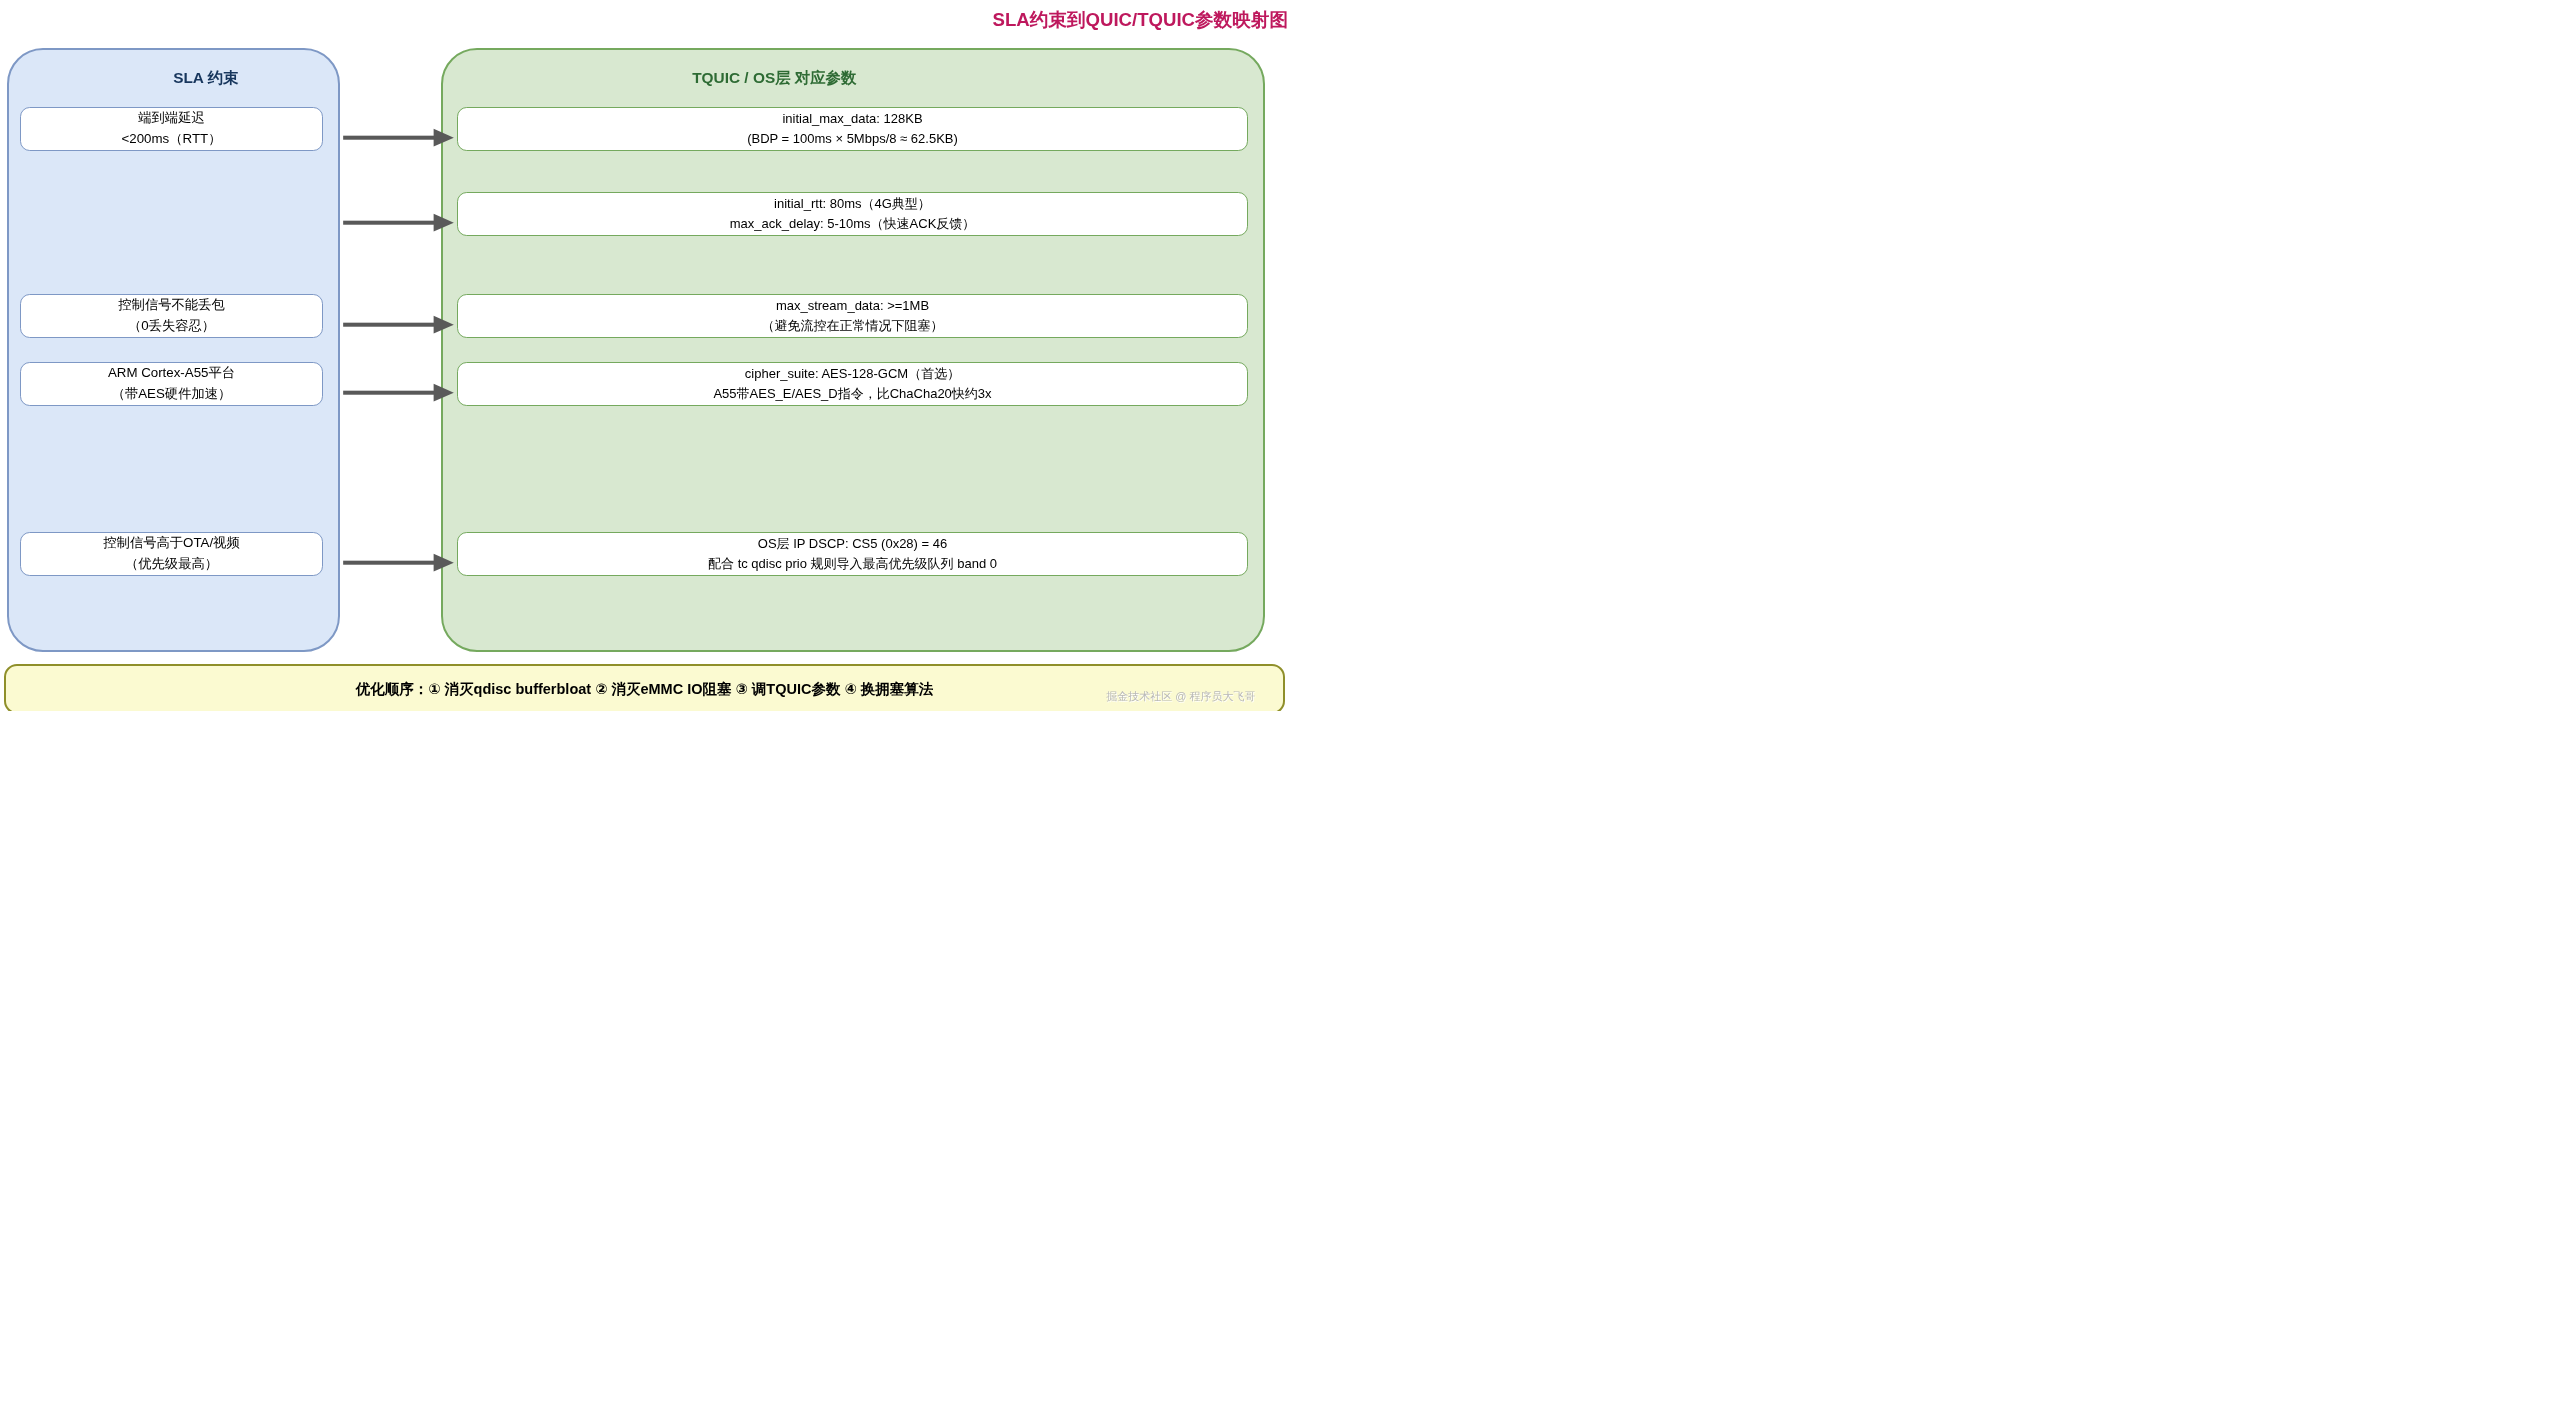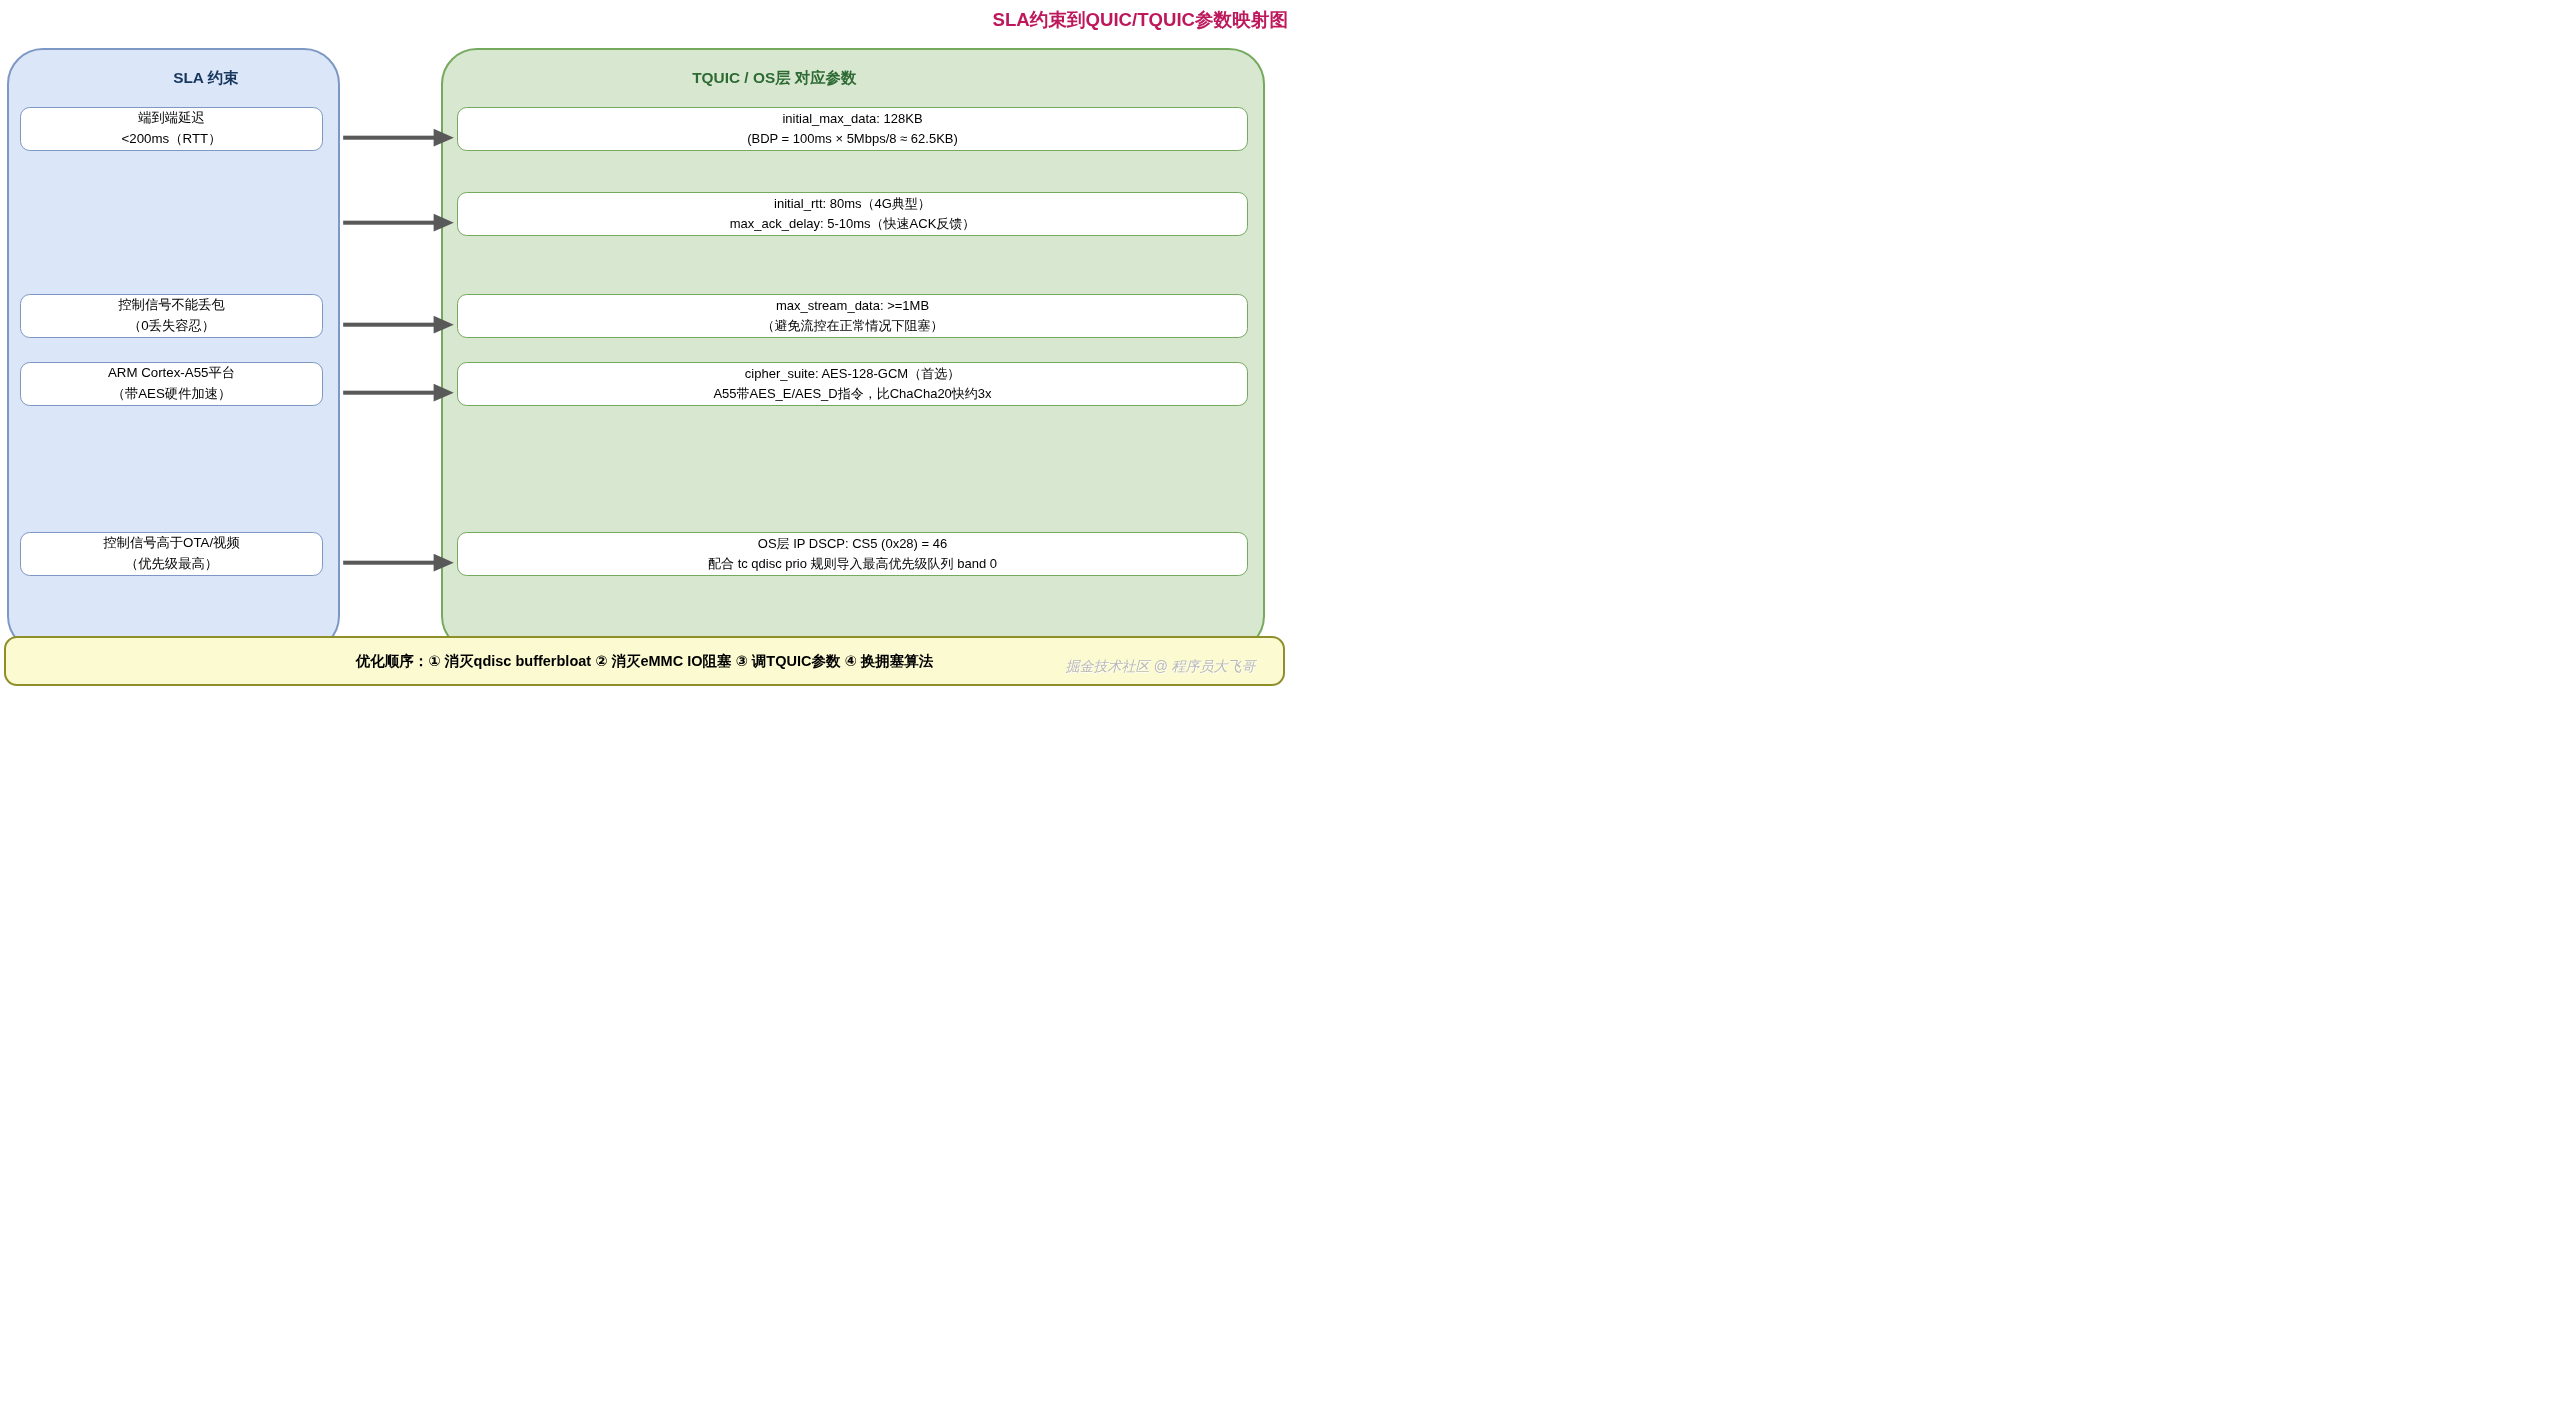--- a/index.html
+++ b/index.html
@@ -31,26 +31,26 @@
   .lbox,.rbox{position:absolute;top:0;height:44px;background:#ffffff;border-radius:9.7px;
               display:flex;flex-direction:column;align-items:center;justify-content:center;
               text-align:center;color:#000;}
   .lbox{left:20px;width:303px;border:1.2px solid var(--left-border);font-size:13.3px;line-height:1.55;}
   .rbox{left:457px;width:791px;border:1.2px solid var(--right-border);font-size:13px;line-height:1.55;}
 
   .arrow{position:absolute;left:343px;top:21.4px;width:111px;height:19.4px;}
   .arrow .shaft{fill:var(--arrow);}
   .arrow .head{fill:var(--arrow);}
 
-  .banner{position:absolute;left:4px;top:636px;width:1281px;height:50px;
+  .banner{position:absolute;left:4px;top:664px;width:1281px;height:50px;
           background:var(--banner-fill);border:2px solid var(--banner-border);border-radius:13px;
           display:flex;align-items:center;justify-content:center;}
   .banner-text{font-size:14.5px;font-weight:bold;color:#000;}
-  .watermark{position:absolute;right:27.5px;bottom:8px;font-size:14px;color:var(--watermark);
-             text-shadow:0.8px 0.8px 0 #ffffff;font-style:italic;}
+  .watermark{position:absolute;right:27.5px;bottom:8px;font-size:11px;color:var(--watermark);
+             text-shadow:0.8px 0.8px 0 #ffffff;}
 </style>
 </head>
 <body>
 
 <div class="canvas">
 
   <div class="title">SLA约束到QUIC/TQUIC参数映射图</div>
 
   <div class="panel panel-left">
     <div class="panel-header">SLA 约束</div>

